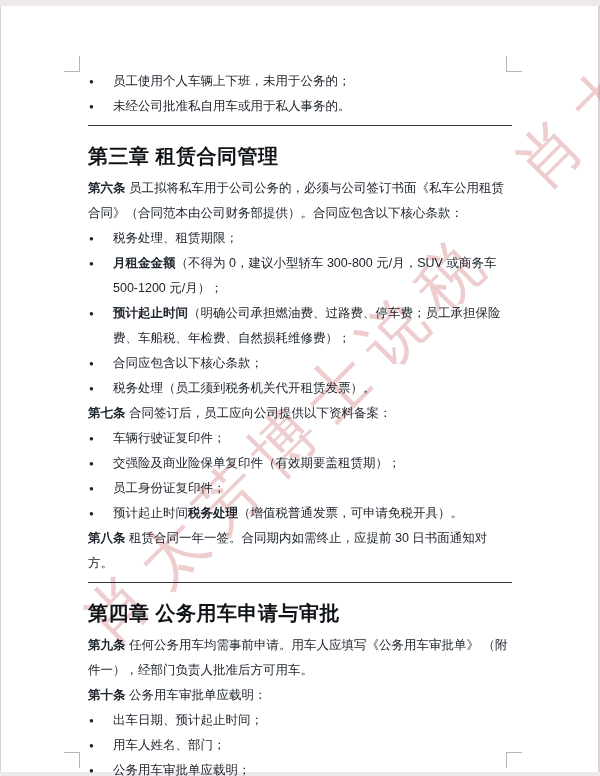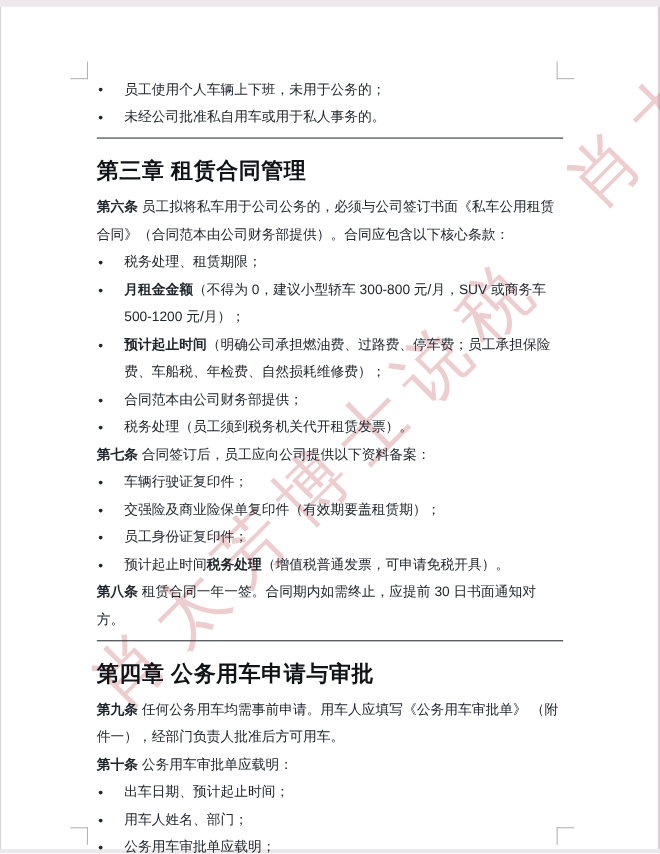--- a/index.html
+++ b/index.html
@@ -69,21 +69,21 @@
 
   <div class="content" id="doc-content">
       <div class="bullet"><span>员工使用个人车辆上下班，未用于公务的；</span></div>
       <div class="bullet"><span>未经公司批准私自用车或用于私人事务的。</span></div>
       <div class="divider"></div>
       <div class="heading"><span>第三章 租赁合同管理</span></div>
       <p class="paragraph"><span class="b">第六条</span><span> 员工拟将私车用于公司公务的，必须与公司签订书面《私车公用租赁合同》（合同范本由公司财务部提供）。合同应包含以下核心条款：</span></p>
       <div class="bullet"><span>税务处理、租赁期限；</span></div>
       <div class="bullet"><span class="b">月租金金额</span><span>（不得为 0，建议小型轿车 300-800 元/月，SUV 或商务车 500-1200 元/月）；</span></div>
       <div class="bullet"><span class="b">预计起止时间</span><span>（明确公司承担燃油费、过路费、停车费；员工承担保险费、车船税、年检费、自然损耗维修费）；</span></div>
-      <div class="bullet"><span>合同范本由公司财务部提供；</span></div>
+      <div class="bullet"><span>合同应包含以下核心条款；</span></div>
       <div class="bullet"><span>税务处理（员工须到税务机关代开租赁发票）。</span></div>
       <p class="paragraph"><span class="b">第七条</span><span> 合同签订后，员工应向公司提供以下资料备案：</span></p>
       <div class="bullet"><span>车辆行驶证复印件；</span></div>
       <div class="bullet"><span>交强险及商业险保单复印件（有效期要盖租赁期）；</span></div>
       <div class="bullet"><span>员工身份证复印件；</span></div>
       <div class="bullet"><span>预计起止时间</span><span class="b">税务处理</span><span>（增值税普通发票，可申请免税开具）。</span></div>
       <p class="paragraph"><span class="b">第八条</span><span> 租赁合同一年一签。合同期内如需终止，应提前 30 日书面通知对方。</span></p>
       <div class="divider"></div>
       <div class="heading"><span>第四章 公务用车申请与审批</span></div>
       <p class="paragraph"><span class="b">第九条</span><span> 任何公务用车均需事前申请。用车人应填写《公务用车审批单》 （附件一），经部门负责人批准后方可用车。</span></p>

